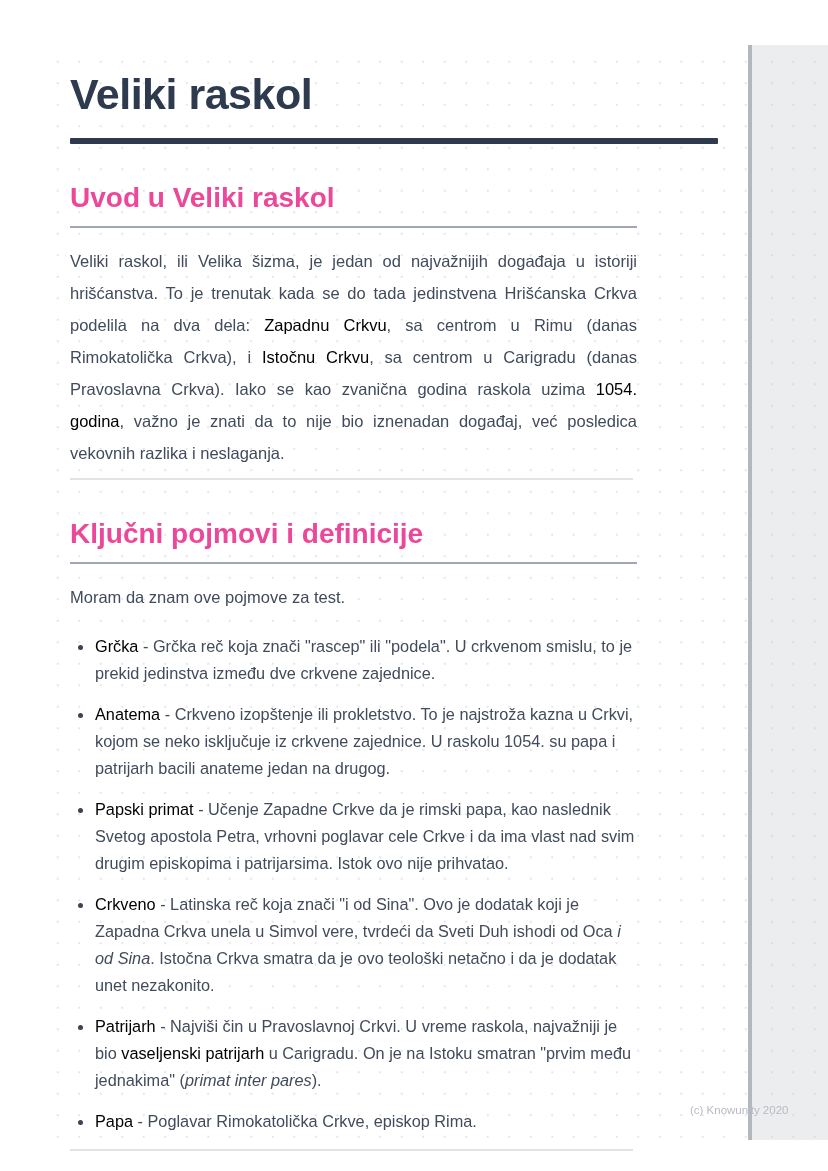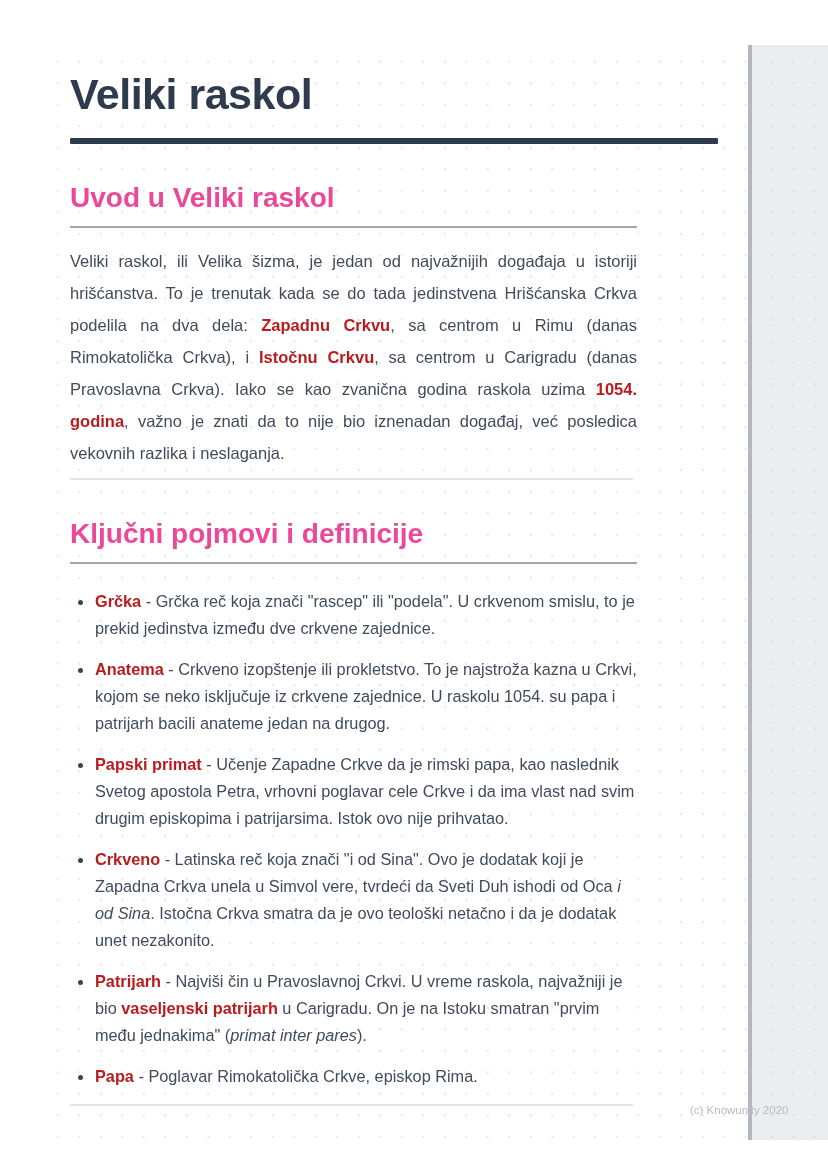--- a/index.html
+++ b/index.html
@@ -45,21 +45,21 @@
 
   p.note-par { margin-top:21px; font-size:16.5px; line-height:24px; color:#414b5a; }
 
   ul.term-list { margin-top:24px; padding-left:24px; list-style:disc; }
   ul.term-list li {
     font-size:16.3px; line-height:27px; color:#414b5a; margin-bottom:14px;
     padding-left:1px;
   }
   ul.term-list li::marker { color:#3a4453; font-size:15px; }
 
-  .b { font-weight:700; color:#b91c1c; }
+  .b { font-weight:400; color:#000000; }
   .i { font-style:italic; }
 
   .footer-watermark {
     position:absolute; left:690px; top:1104px; font-size:11.5px; color:#b6bbc2;
     z-index:3; white-space:nowrap;
   }
 </style>
 </head>
 <body>
 
@@ -75,20 +75,21 @@
     <section>
       <h2 class="section-heading">Uvod u Veliki raskol</h2>
       <div class="rule-light"></div>
       <p class="body-par"><span>Veliki raskol, ili Velika šizma, je jedan od najvažnijih događaja u istoriji hrišćanstva. To je trenutak kada se do tada jedinstvena Hrišćanska Crkva podelila na dva dela: </span><span class="b">Zapadnu Crkvu</span><span>, sa centrom u Rimu (danas Rimokatolička Crkva), i </span><span class="b">Istočnu Crkvu</span><span>, sa centrom u Carigradu (danas Pravoslavna Crkva). Iako se kao zvanična godina raskola uzima </span><span class="b">1054. godina</span><span>, važno je znati da to nije bio iznenadan događaj, već posledica vekovnih razlika i neslaganja.</span></p>
       <div class="divider"></div>
     </section>
 
     <section>
       <h2 class="section-heading">Ključni pojmovi i definicije</h2>
       <div class="rule-light"></div>
+      <p class="note-par">Moram da znam ove pojmove za test.</p>
       <ul class="term-list">
           <li><span class="b">Grčka</span><span> - Grčka reč koja znači "rascep" ili "podela". U crkvenom smislu, to je prekid jedinstva između dve crkvene zajednice.</span></li>
           <li><span class="b">Anatema</span><span> - Crkveno izopštenje ili prokletstvo. To je najstroža kazna u Crkvi, kojom se neko isključuje iz crkvene zajednice. U raskolu 1054. su papa i patrijarh bacili anateme jedan na drugog.</span></li>
           <li><span class="b">Papski primat</span><span> - Učenje Zapadne Crkve da je rimski papa, kao naslednik Svetog apostola Petra, vrhovni poglavar cele Crkve i da ima vlast nad svim drugim episkopima i patrijarsima. Istok ovo nije prihvatao.</span></li>
           <li><span class="b">Crkveno</span><span> - Latinska reč koja znači "i od Sina". Ovo je dodatak koji je Zapadna Crkva unela u Simvol vere, tvrdeći da Sveti Duh ishodi od Oca </span><span class="i">i od Sina</span><span>. Istočna Crkva smatra da je ovo teološki netačno i da je dodatak unet nezakonito.</span></li>
           <li><span class="b">Patrijarh</span><span> - Najviši čin u Pravoslavnoj Crkvi. U vreme raskola, najvažniji je bio </span><span class="b">vaseljenski patrijarh</span><span> u Carigradu. On je na Istoku smatran "prvim među jednakima" (</span><span class="i">primat inter pares</span><span>).</span></li>
           <li><span class="b">Papa</span><span> - Poglavar Rimokatolička Crkve, episkop Rima.</span></li>
         </ul>
       <div class="divider"></div>
     </section>

